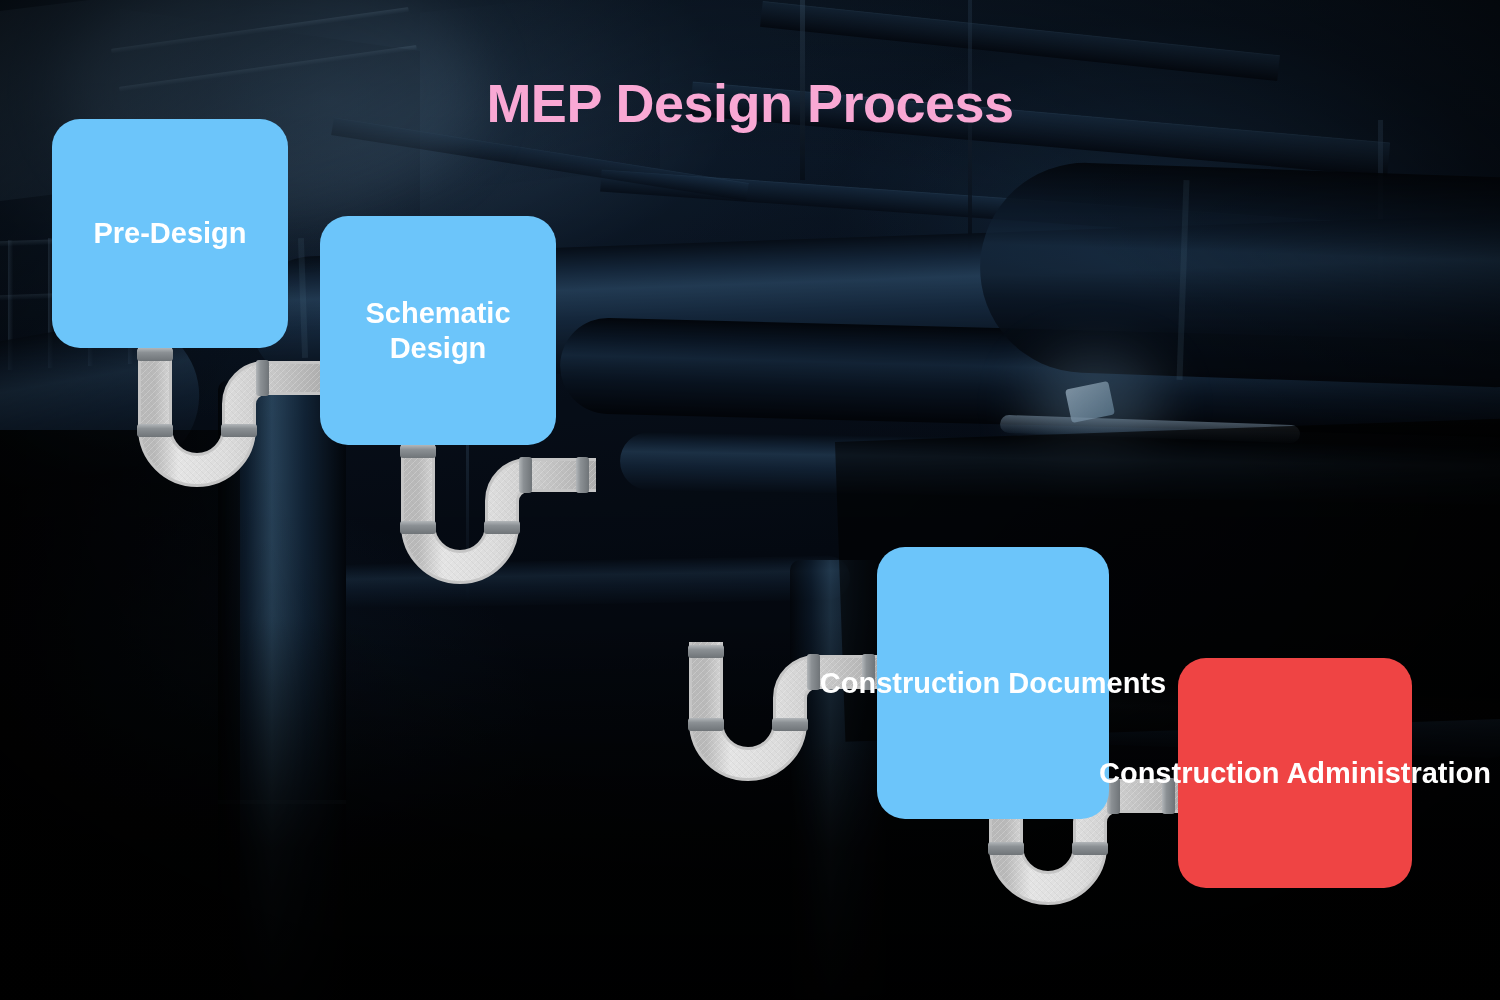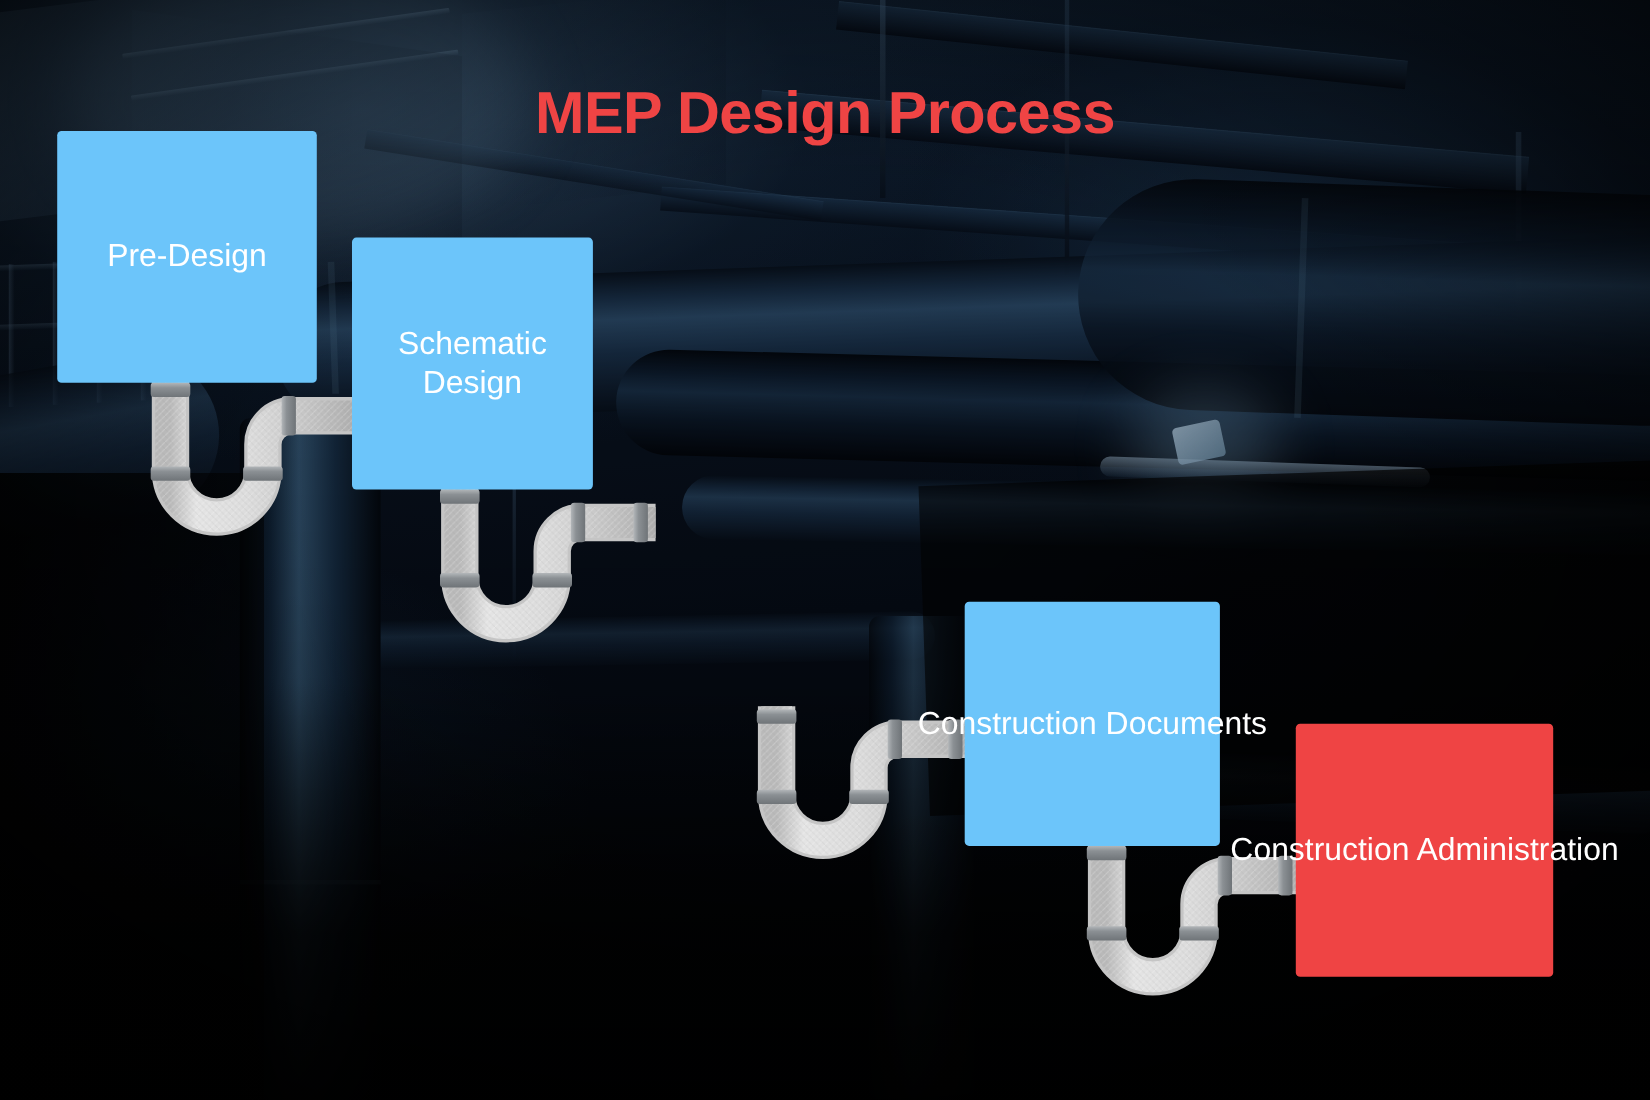--- a/index.html
+++ b/index.html
@@ -123,27 +123,27 @@
   
   #pipes {
     position: absolute;
     inset: 0;
     z-index: 20;
   }
 
   
   .card {
     position: absolute;
-    border-radius: 4px;
+    border-radius: 28px;
     display: flex;
     align-items: center;
     justify-content: center;
     text-align: center;
     color: #ffffff;
-    font-weight: normal;
+    font-weight: bold;
     font-size: 29px;
     line-height: 1.18;
     z-index: 30;
     box-sizing: border-box;
   }
   .card .label { white-space: pre-line; }
   .card.wide .label { white-space: nowrap; }
 </style>
 </head>
 <body>
@@ -199,21 +199,21 @@
     <div class="bgl" style="left:1000px; top:420px; width:300px; height:18px; border-radius:999px; transform:rotate(2deg); background:linear-gradient(180deg,rgba(190,215,232,.55),rgba(60,95,125,.18));"></div>
 
     <div class="bgl shade-black" style="left:0; top:620px; width:1500px; height:380px;"></div>
     <div class="bgl" style="left:840px; top:430px; width:680px; height:300px; background:linear-gradient(135deg,rgba(0,0,0,.55),rgba(0,0,0,.95)); transform:rotate(-2deg);"></div>
     <div class="bgl" style="left:-20px; top:430px; width:260px; height:580px; background:linear-gradient(90deg,rgba(0,0,0,.92),rgba(0,0,0,.55));"></div>
 
     <div class="bgl blue-tint"></div>
     <div class="bgl vignette"></div>
   </div>
 
-  <div id="title" style="color: #ef4444;">MEP Design Process</div>
+  <div id="title" style="color: #f9a8d4;">MEP Design Process</div>
 
   <svg id="pipes" viewBox="0 0 1500 1000">
     <defs>
       <linearGradient id="pipeV" x1="0" y1="0" x2="1" y2="0">
         <stop offset="0%" stop-color="#b9b9b9"></stop>
         <stop offset="14%" stop-color="#e4e4e4"></stop>
         <stop offset="42%" stop-color="#dcdcdc"></stop>
         <stop offset="62%" stop-color="#cfcfcf"></stop>
         <stop offset="100%" stop-color="#aeaeae"></stop>
       </linearGradient>
@@ -282,27 +282,27 @@
       <rect x="1072" y="842" width="36" height="13" rx="3" fill="url(#collarG)"></rect>
       <rect x="1107" y="778" width="13" height="36" rx="3" fill="url(#collarV)"></rect>
       <rect x="1162" y="778" width="13" height="36" rx="3" fill="url(#collarV)"></rect>
     </g>
   </svg>
 
   <div class="card" style="left: 52px; top: 119px; width: 236px; height: 229px; background: rgb(108, 197, 250); color: rgb(255, 255, 255);">
     <span class="label">Pre-Design</span>
   </div>
 
-  <div class="card" style="left: 320px; top: 216px; width: 219px; height: 229px; background: rgb(108, 197, 250); color: rgb(255, 255, 255);">
+  <div class="card" style="left: 320px; top: 216px; width: 236px; height: 229px; background: rgb(108, 197, 250); color: rgb(255, 255, 255);">
     <span class="label">Schematic
 Design</span>
   </div>
 
 
-  <div class="card wide" style="left: 877px; top: 547px; width: 232px; height: 222px; background: rgb(108, 197, 250); color: rgb(255, 255, 255);">
+  <div class="card wide" style="left: 877px; top: 547px; width: 232px; height: 272px; background: rgb(108, 197, 250); color: rgb(255, 255, 255);">
     <span class="label">Construction
 Documents</span>
   </div>
 
   <div class="card wide" style="left: 1178px; top: 658px; width: 234px; height: 230px; background: #ef4444; color: rgb(255, 255, 255);">
     <span class="label">Construction
 Administration</span>
   </div>
 
 </div>

